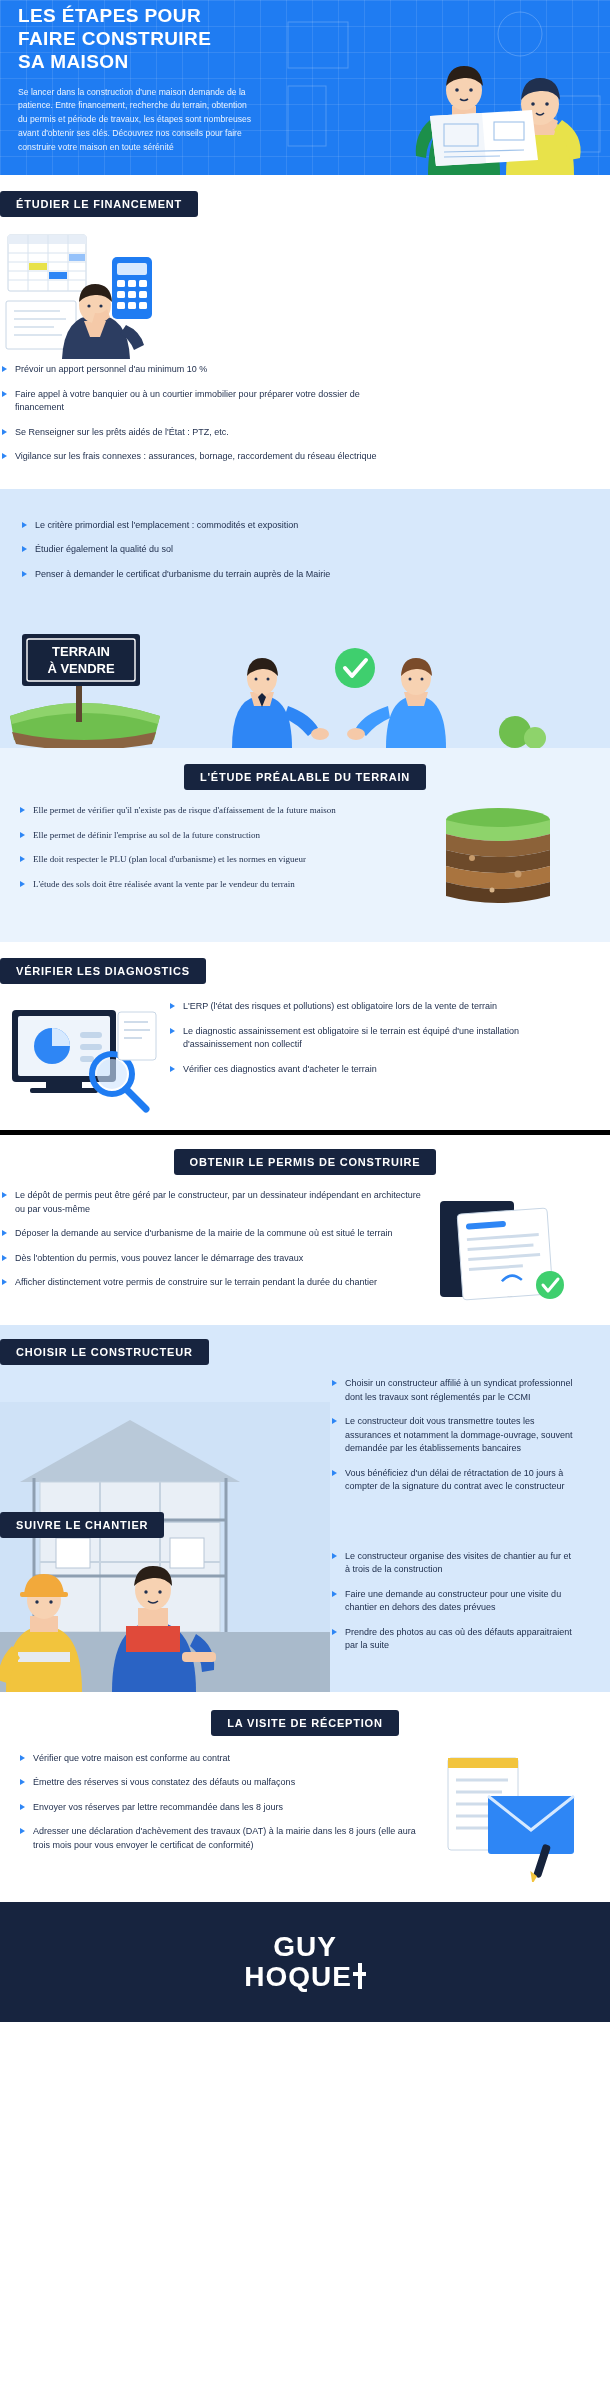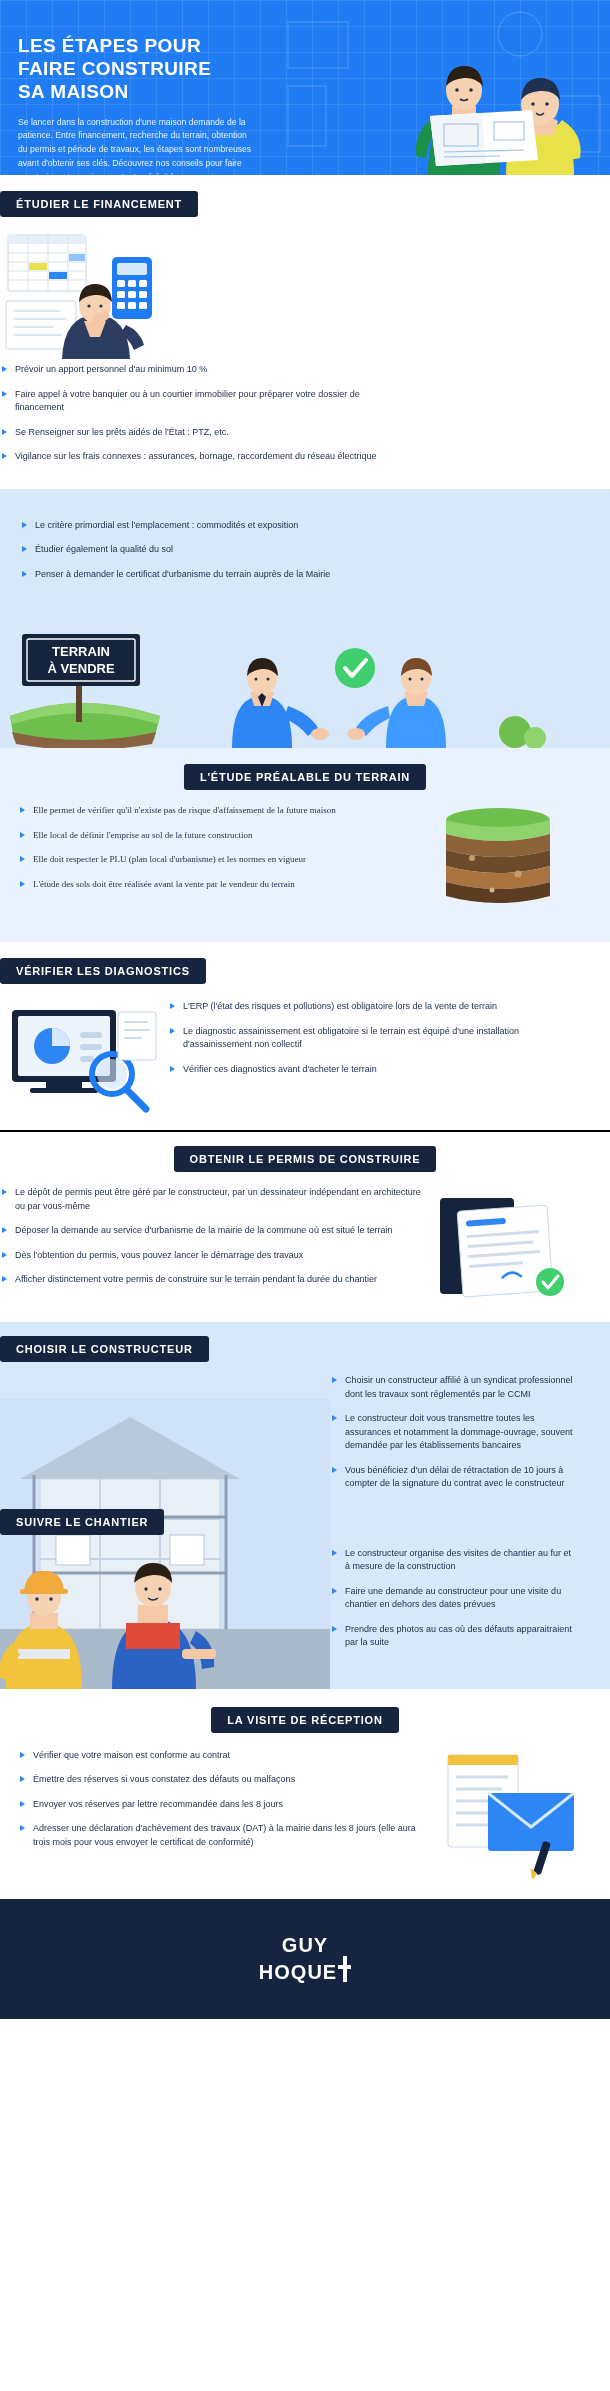--- a/index.html
+++ b/index.html
@@ -20,21 +20,21 @@
   }
   .hero-grid {
     position: absolute; inset: 0;
     background-image:
       linear-gradient(to right, rgba(255,255,255,.10) 1px, transparent 1px),
       linear-gradient(to bottom, rgba(255,255,255,.10) 1px, transparent 1px);
     background-size: 26px 26px;
   }
   .hero-text {
     position: relative;
-    padding: 34px 0 0 18px;
+    padding: 4px 0 0 18px;
     width: 270px;
     z-index: 3;
   }
   .hero-title {
     color: #fff;
     font-size: 19px;
     font-weight: bold;
     line-height: 1.22;
     letter-spacing: .4px;
     text-transform: uppercase;
@@ -98,21 +98,21 @@
     background: #17243f;
     height: 120px;
     display: flex;
     align-items: center;
     justify-content: center;
     flex-direction: column;
   }
   .brand {
     color: #fff;
     font-weight: bold;
-    font-size: 20px;
+    font-size: 28px;
     letter-spacing: 1px;
     line-height: 1.05;
     text-align: center;
   }
   .brand .l2 { display: inline-block; position: relative; }
   .brand .cross {
     display: inline-block;
     width: 13px; height: 26px;
     position: relative;
     vertical-align: -3px;
@@ -296,21 +296,21 @@
     </svg>
   </div>
 
   <div class="section sec-pale" style="padding:16px 0 18px;">
     <div class="title-row center">
       <div class="title-bar">L'ÉTUDE PRÉALABLE DU TERRAIN</div>
     </div>
     <div class="flexrow" style="margin-top:14px;font-family:Liberation Serif, serif;">
       <ul class="bullets" style="width:432px; padding-left:18px;">
         <li>Elle permet de vérifier qu'il n'existe pas de risque d'affaissement de la future maison</li>
-        <li>Elle local de définir l'emprise au sol de la future construction</li>
+        <li>Elle permet de définir l'emprise au sol de la future construction</li>
         <li>Elle doit respecter le PLU (plan local d'urbanisme) et les normes en vigueur</li>
         <li>L'étude des sols doit être réalisée avant la vente par le vendeur du terrain</li>
       </ul>
       <svg width="150" height="120" viewBox="0 0 150 120">
         <ellipse cx="66" cy="16" rx="52" ry="12" fill="#6fbf4e"></ellipse>
         <path d="M14 16 v14 q52 14 104 0 v-14 q-52 14-104 0z" fill="#8ed36b"></path>
         <path d="M14 30 v16 q52 14 104 0 v-16 q-52 14-104 0z" fill="#8c6239"></path>
         <path d="M14 46 v16 q52 14 104 0 v-16 q-52 14-104 0z" fill="#6d4a2a"></path>
         <path d="M14 62 v16 q52 14 104 0 v-16 q-52 14-104 0z" fill="#a9743f"></path>
         <path d="M14 78 v14 q52 14 104 0 v-14 q-52 14-104 0z" fill="#5c3d22"></path>
@@ -349,21 +349,21 @@
           </g>
       </svg>
       <ul class="bullets" style="width:402px; padding-right:18px; padding-top:4px;">
         <li>L'ERP (l'état des risques et pollutions) est obligatoire lors de la vente de terrain</li>
         <li>Le diagnostic assainissement est obligatoire si le terrain est équipé d'une installation d'assainissement non collectif</li>
         <li>Vérifier ces diagnostics avant d'acheter le terrain</li>
       </ul>
     </div>
   </div>
 
-  <div class="section sec-white" style="padding:14px 0 16px; border-top:2px solid #000000;">
+  <div class="section sec-white" style="padding:14px 0 16px; border-top:5px solid #000000;">
     <div class="title-row center">
       <div class="title-bar">OBTENIR LE PERMIS DE CONSTRUIRE</div>
     </div>
     <div class="flexrow" style="margin-top:14px;">
       <ul class="bullets" style="width:430px; ">
         <li>Le dépôt de permis peut être géré par le constructeur, par un dessinateur indépendant en architecture ou par vous-même</li>
         <li>Déposer la demande au service d'urbanisme de la mairie de la commune où est situé le terrain</li>
         <li>Dès l'obtention du permis, vous pouvez lancer le démarrage des travaux</li>
         <li>Afficher distinctement votre permis de construire sur le terrain pendant la durée du chantier</li>
       </ul>
@@ -446,21 +446,21 @@
         <li>Le constructeur doit vous transmettre toutes les assurances et notamment la dommage-ouvrage, souvent demandée par les établissements bancaires</li>
         <li>Vous bénéficiez d'un délai de rétractation de 10 jours à compter de la signature du contrat avec le constructeur</li>
       </ul>
     </div>
 
     <div style="position:relative; z-index:2; margin-top:18px;">
       <div class="title-row right">
         <div class="title-bar">SUIVRE LE CHANTIER</div>
       </div>
       <ul class="bullets" style="margin-left:330px; padding:12px 18px 18px 0; width:262px;">
-        <li>Le constructeur organise des visites de chantier au fur et à mesure de la construction</li>
+        <li>Le constructeur organise des visites de chantier au fur et à trois de la construction</li>
         <li>Faire une demande au constructeur pour une visite du chantier en dehors des dates prévues</li>
         <li>Prendre des photos au cas où des défauts apparaitraient par la suite</li>
       </ul>
     </div>
   </div>
 
   <div class="section sec-white" style="padding:18px 0 20px;">
     <div class="title-row center">
       <div class="title-bar">LA VISITE DE RÉCEPTION</div>
     </div>

